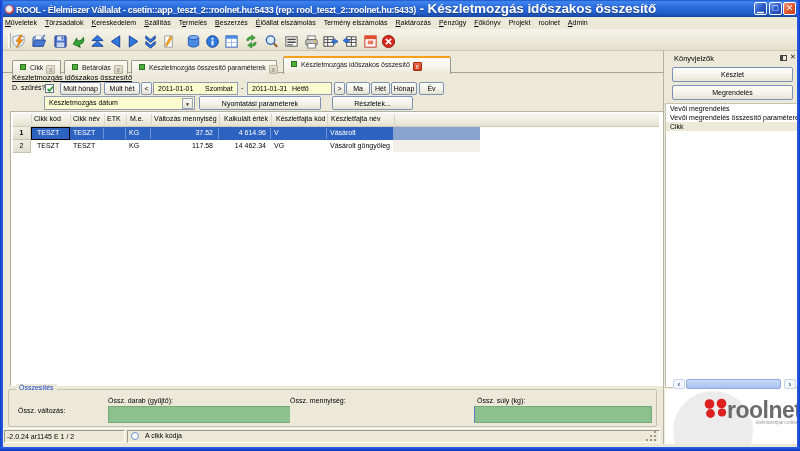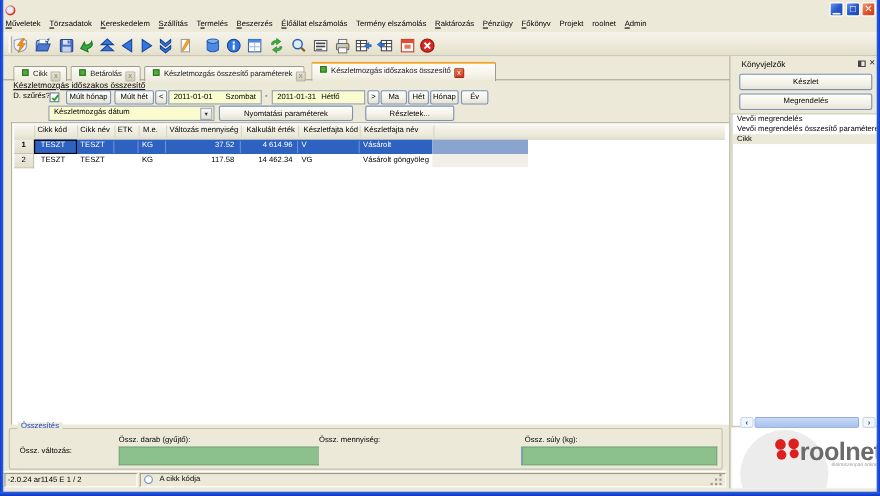--- a/index.html
+++ b/index.html
@@ -59,20 +59,23 @@
 .sdiv{left:663px;top:51px;width:1px;height:393px;background:#b5b2a1}
 .sbtn{position:absolute;left:7px;width:121px;height:15px;background:linear-gradient(180deg,#fefefb,#f4f2e8 60%,#e8e4d6);border:1px solid #7c92b5;border-radius:2px;font-size:7px;text-align:center;line-height:14px;color:#000}
 .slist{position:absolute;left:0;top:52px;width:132px;height:285px;background:#fff;border:1px solid #c6c3b0;border-right:none;font-size:7px;color:#000}
 .sit{padding:1px 0 1px 4px;white-space:nowrap;overflow:hidden}
 .hsb{position:absolute;left:0;top:328px;width:132px;height:10px;background:#d6e2f8}
 .logo{position:absolute;left:0;top:338px;width:132px;height:55px;background:#fff;overflow:hidden}
 </style></head>
 <body>
 <div class="w">
 
+  <div class="abs title">
+    <span style="margin-left:16px;font-size:9px;letter-spacing:-0.3px">ROOL - Élelmiszer Vállalat - csetin::app_teszt_2::roolnet.hu:5433 (rep: rool_teszt_2::roolnet.hu:5433)</span><span style="font-size:13.5px;letter-spacing:-0.1px"> - Készletmozgás időszakos összesítő</span>
+  </div>
   <div class="abs ticon"></div>
   <div class="abs wbtn wmin" style="left:754px">▁</div>
   <div class="abs wbtn wmax" style="left:769px">□</div>
   <div class="abs wbtn wcls" style="left:783px">✕</div>
 
   <div class="abs menu"><span style="margin-left:5px"><u>M</u>űveletek</span><span><u>T</u>örzsadatok</span><span><u>K</u>ereskedelem</span><span><u>S</u>zállítás</span><span>T<u>e</u>rmelés</span><span><u>B</u>eszerzés</span><span><u>É</u>lőállat elszámolás</span><span>Termény elszámolás</span><span><u>R</u>aktározás</span><span><u>P</u>énzügy</span><span><u>F</u>őkönyv</span><span>Projekt</span><span>roolnet</span><span><u>A</u>dmin</span></div>
 
   <div class="abs tools"></div>
   <div class="abs grip"></div>
   <div id="icons">

